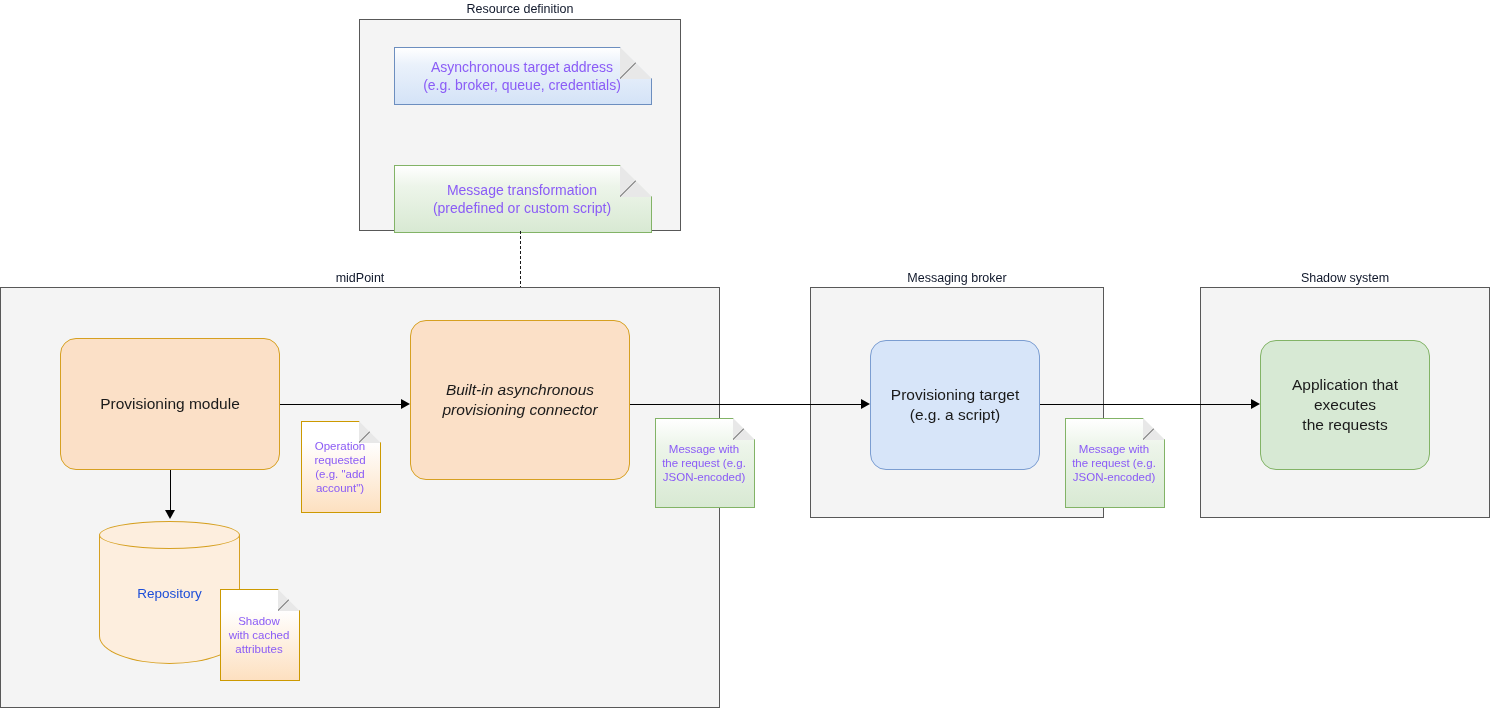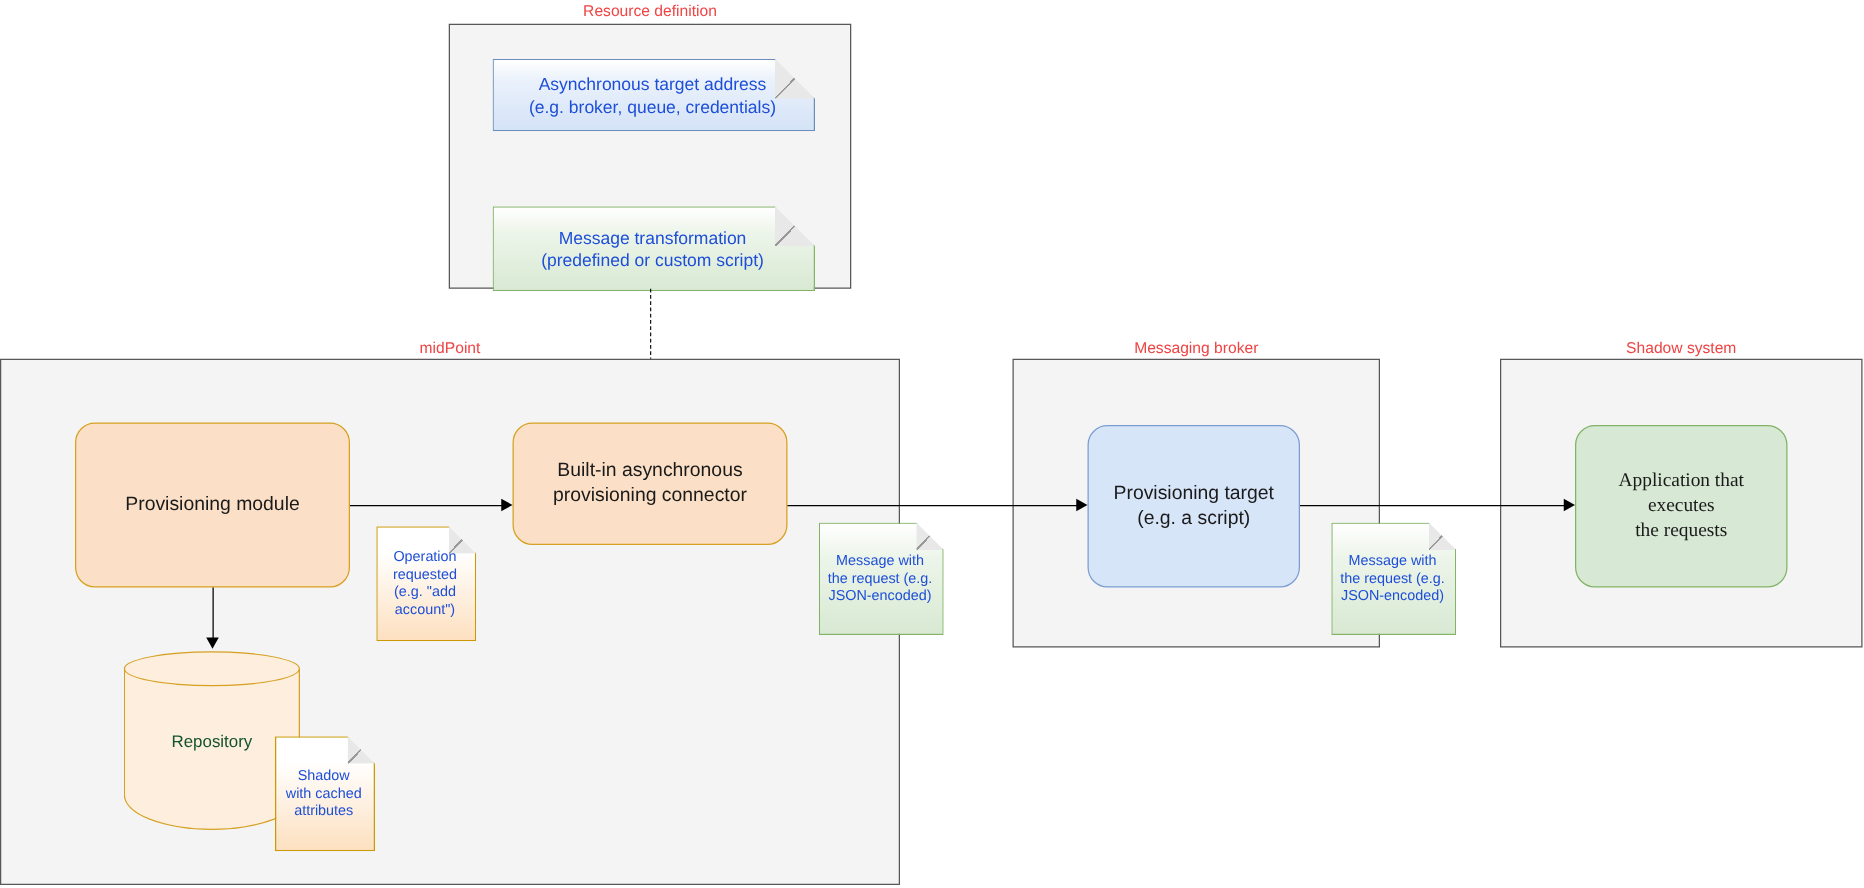--- a/index.html
+++ b/index.html
@@ -19,21 +19,21 @@
   
   .container {
     position: absolute;
     background: #f4f4f4;
     border: 1px solid #585858;
     box-sizing: border-box;
   }
   .container-label {
     position: absolute;
     font-size: 12.5px;
-    color: #ef4444;
+    color: #0f172a;
     text-align: center;
     white-space: nowrap;
     line-height: 14px;
   }
 
   
   .rbox {
     position: absolute;
     box-sizing: border-box;
     border-radius: 16px;
@@ -88,21 +88,21 @@
   }
   .note .note-text {
     position: absolute;
     inset: 0;
     display: flex;
     align-items: center;
     justify-content: center;
     text-align: center;
     font-size: 11.5px;
     line-height: 14px;
-    color: #1d4ed8;
+    color: #8b5cf6;
     padding: 2px 6px 2px 4px;
     box-sizing: border-box;
     white-space: pre-line;
   }
 
   
   .note.blue .note-body {
     border-color: #6c8ebf;
     background: linear-gradient(to bottom, #ffffff 0%, #eaf1fb 30%, #d4e3f7 100%);
   }
@@ -149,21 +149,21 @@
     background: #fdeede;
     box-sizing: border-box;
   }
   .cyl-label {
     position: absolute;
     left: 0; right: 0;
     top: 50%;
     transform: translateY(-50%);
     text-align: center;
     font-size: 13.5px;
-    color: #14532d;
+    color: #1d4ed8;
   }
 
   
   .edge-h {
     position: absolute;
     height: 0;
     border-top: 1.3px solid #000000;
   }
   .edge-v {
     position: absolute;
@@ -214,21 +214,21 @@
 
   <div class="edge-dashed" style="left:520px; top:231px; height:108px;"></div>
 
   <div class="container-label" style="left:0px; top:271px; width:720px;">midPoint</div>
   <div class="container" style="left:0px; top:287px; width:720px; height:421px;"></div>
 
   <div class="rbox orange" style="left:60px; top:338px; width:220px; height:132px;">
     <span>Provisioning module</span>
   </div>
 
-  <div class="rbox orange" style="left:410px; top:338px; width:220px; height:98px; white-space:pre-line;">
+  <div class="rbox orange" style="left:410px; top:320px; width:220px; height:160px; white-space:pre-line;font-style:italic;">
     <span style="white-space:pre-line;">Built-in asynchronous
 provisioning connector</span>
   </div>
 
   <div class="edge-h" style="left:280px; top:404px; width:122px;"></div>
   <div class="arrowhead-r" style="left:401px; top:399px;"></div>
 
   <div class="edge-v" style="left:170px; top:470px; height:42px;"></div>
   <div class="arrowhead-d" style="left:165px; top:510px;"></div>
 
@@ -279,21 +279,21 @@
     <div class="note-fold"></div>
     <div class="note-text">Message with
 the request (e.g.
 JSON-encoded)</div>
   </div>
 
   <div class="container-label" style="left:1200px; top:271px; width:290px;">Shadow system</div>
   <div class="container" style="left:1200px; top:287px; width:290px; height:231px;"></div>
 
   <div class="rbox green" style="left:1260px; top:340px; width:170px; height:130px; white-space:pre-line;">
-    <span style="white-space:pre-line;font-family:Liberation Serif, serif;">Application that
+    <span style="white-space:pre-line;">Application that
 executes
 the requests</span>
   </div>
 
   <div class="edge-h" style="left:1040px; top:404px; width:212px;"></div>
   <div class="arrowhead-r" style="left:1251px; top:399px;"></div>
 
 </div>
 
 </body></html>

